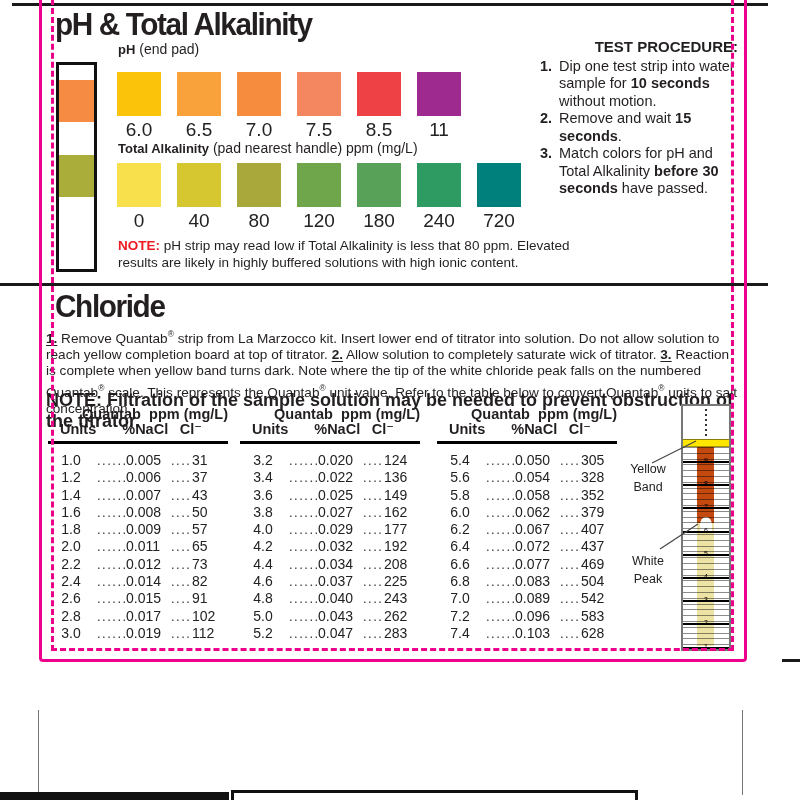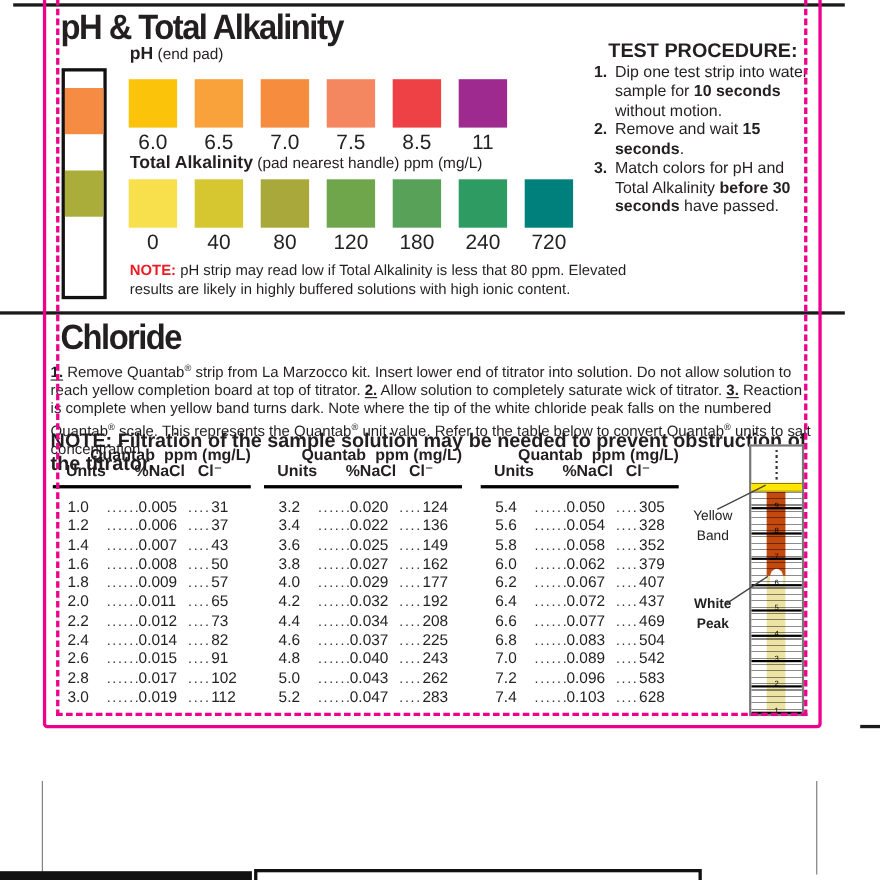--- a/index.html
+++ b/index.html
@@ -21,31 +21,31 @@
   
   .solid-frame{left:39px;top:-8px;width:702px;height:664px;border:3px solid var(--magenta);border-radius:4px;pointer-events:none;z-index:6;}
   .dashed-frame{left:51px;top:-10px;width:677px;height:655px;border:3px dashed var(--magenta);pointer-events:none;z-index:6;}
   
   .h1{left:55px;top:6px;font-size:32px;font-weight:bold;letter-spacing:-1.5px;transform:scaleX(.93);transform-origin:left top;white-space:nowrap;}
   .strip{left:56px;top:62px;width:41px;height:210px;border:3px solid #111;background:#fff;box-sizing:border-box;}
   .strip .pad{position:absolute;left:0;width:100%;height:42px;}
   .strip .pad.top{top:15px;background:var(--padtop);}
   .strip .pad.bot{top:90px;background:var(--padbot);}
   .row-label{left:118px;font-size:14px;white-space:nowrap;}
-  .row-label b{font-size:16px;}
+  .row-label b{font-size:13px;}
   .swatch-row{left:117px;display:flex;gap:16px;}
   .swatch-unit{width:44px;display:flex;flex-direction:column;align-items:center;}
   .swatch{width:44px;height:44px;}
   .swatch-label{font-size:19px;margin-top:3px;color:#222;}
   #ph-row{top:72px;}
   #ta-row{top:163px;}
   .note1{left:118px;top:238px;width:462px;font-size:13.5px;line-height:16.5px;}
   .note-red{color:var(--notered);font-weight:bold;}
   .procedure{left:540px;top:38px;width:198px;font-size:14.5px;line-height:17.5px;}
-  .procedure .head{text-align:center;font-weight:bold;font-size:18px;margin-bottom:2px;}
+  .procedure .head{text-align:right;font-weight:bold;font-size:15px;margin-bottom:2px;}
   .step{display:flex;}
   .step .num{font-weight:bold;width:19px;flex:none;}
   
   .h2{left:55px;top:288px;font-size:32px;font-weight:bold;letter-spacing:-1.5px;transform:scaleX(.93);transform-origin:left top;white-space:nowrap;}
   .intro{left:46px;top:326px;width:694px;font-size:13.6px;line-height:16.4px;}
   .intro u{text-underline-offset:2px;}
   .note2{left:46px;top:390px;width:694px;font-size:18px;font-weight:bold;}
   sup{font-size:.62em;}
   
   .tgroup{top:407px;width:180px;}
@@ -68,21 +68,21 @@
   .t-cap .dotline{width:2px;height:27px;margin-top:3px;background:repeating-linear-gradient(to bottom,#333 0 2px,transparent 2px 5px);}
   .t-band{height:6px;flex:none;background:var(--band);border-top:1px solid rgba(0,0,0,.45);border-bottom:1px solid rgba(0,0,0,.35);}
   .t-scale{flex:1;position:relative;overflow:hidden;}
   .t-wick{position:absolute;left:31%;width:36%;top:0;bottom:3px;background:var(--wick);}
   .t-col{position:absolute;left:31%;width:36%;top:0;height:76px;background:var(--rust);}
   .t-peak{position:absolute;left:36%;width:26%;top:70px;height:16px;background:#fff;border-radius:50% 50% 0 0;}
   .t-lines{position:absolute;inset:0;background:repeating-linear-gradient(to bottom,rgba(0,0,0,.45) 0 1px,transparent 1px 5.8px);}
   .t-major{position:absolute;left:0;width:100%;height:2px;background:#000;}
   .t-num{position:absolute;left:50%;transform:translate(-50%,-58%);font-size:7px;line-height:7px;color:#000;}
   .t-label{left:624px;width:48px;text-align:center;font-size:12.5px;line-height:18px;color:#222;}
-  #yb-label{top:460px;} #wp-label{top:540px;font-weight:bold;}
+  #yb-label{top:460px;} #wp-label{top:552px;}
   .pointer-svg{left:0;top:0;width:800px;height:800px;pointer-events:none;z-index:2;}
 </style>
 </head>
 <body style="--magenta: #EC008C; --notered: #ED1C24; --rule: #1A1A1A; --padtop: #F68C44; --padbot: #ABAD3B; --band: #FFE600; --rust: #C3490F; --wick: #EDE3A5;">
 
 <div class="abs top-rule"></div>
 <div class="abs divider-rule"></div>
 
 <div class="abs h1">pH &amp; Total Alkalinity</div>
 

